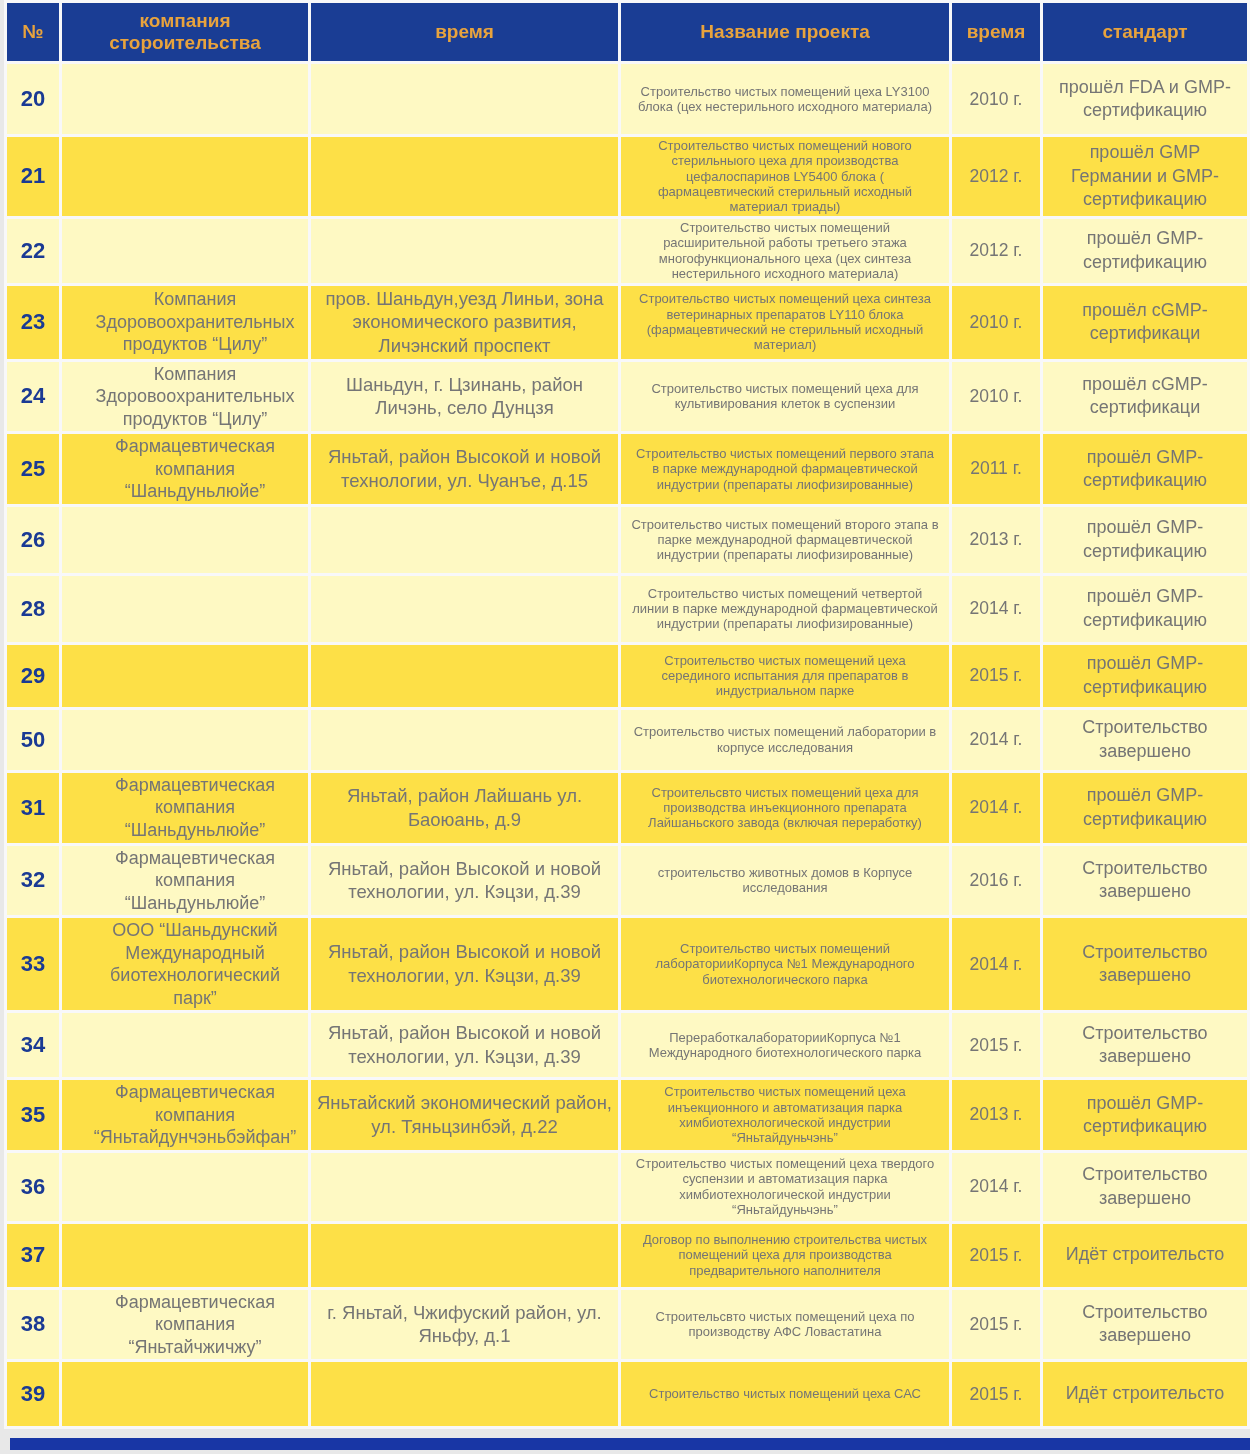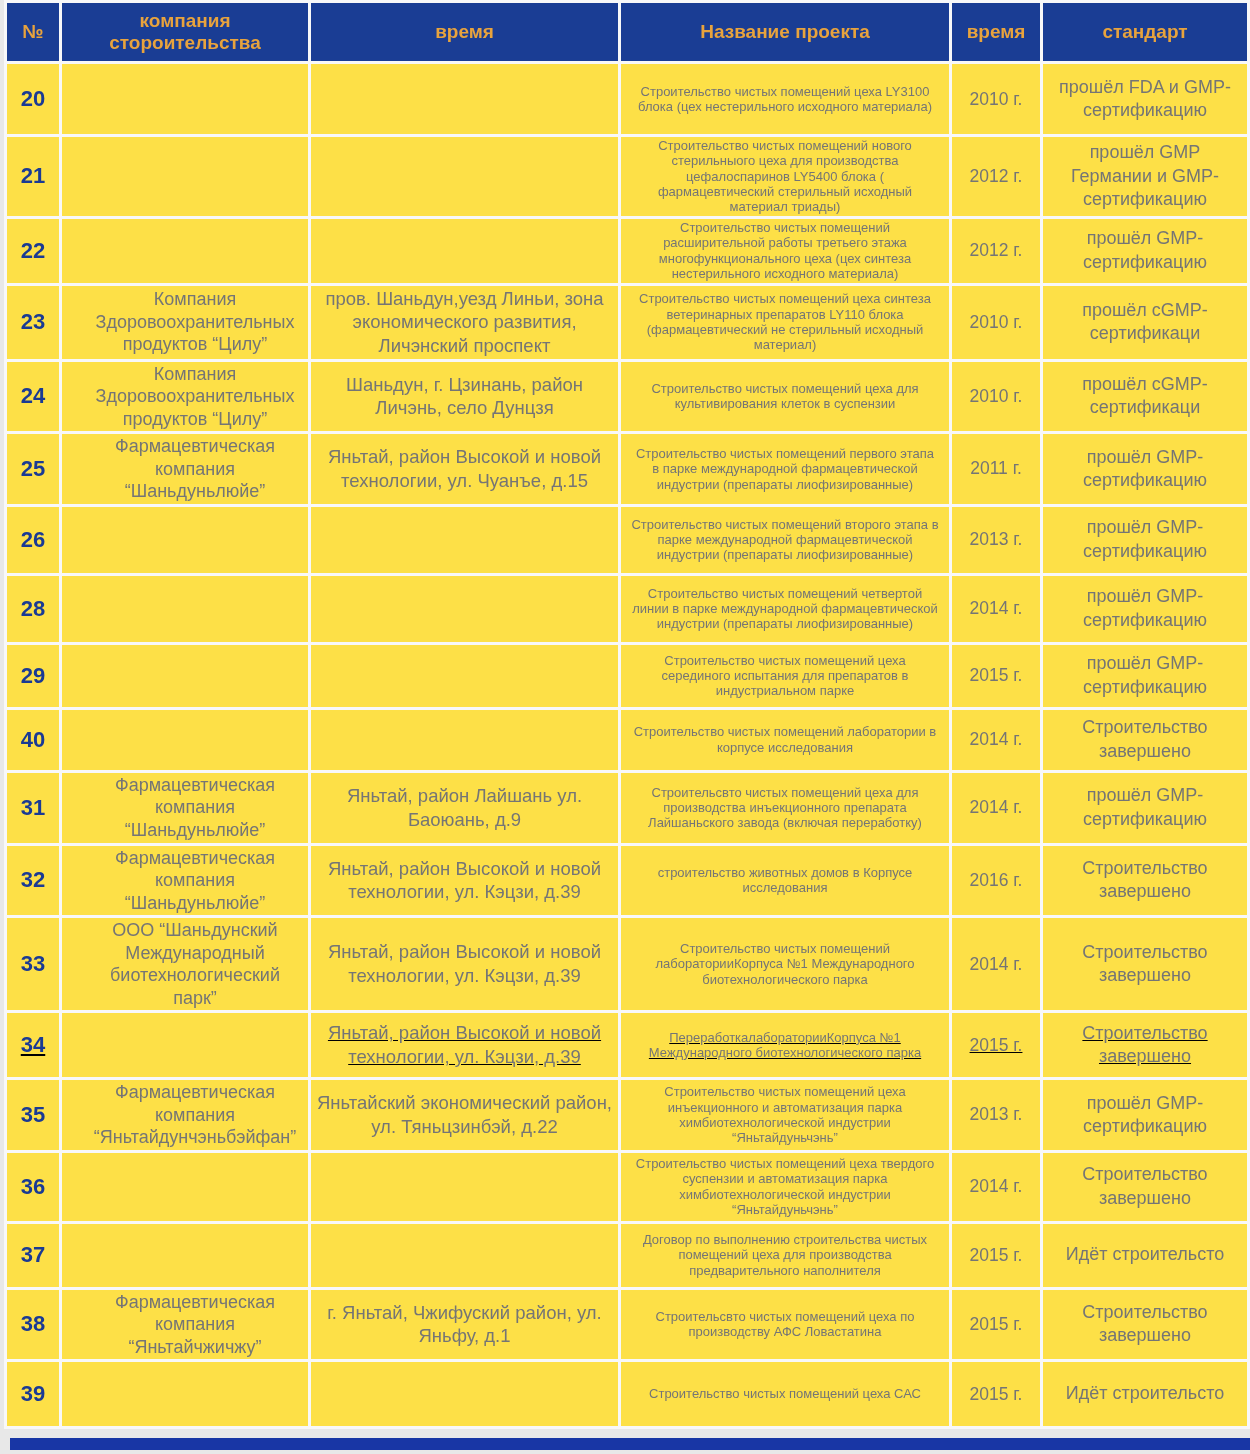--- a/index.html
+++ b/index.html
@@ -21,21 +21,21 @@
     background:#1a3d94; color:#e8a33d;
     font-size:19px; font-weight:bold;
     text-align:center; vertical-align:middle;
     line-height:1.15; padding:2px 4px;
   }
   td {
     text-align:center; vertical-align:middle;
     color:#757575; padding:1px 4px;
     overflow:hidden;
   }
-  tr.light td { background:#fde047; }
+  tr.light td { background:#fef9c3; }
   tr.gray  td { background:#fde047; }
   td.cell-num   { color:#1a3a94; font-weight:bold; font-size:22px; }
   td.cell-company { font-size:18px;  line-height:1.25;padding-left:24px; }
   td.cell-address { font-size:18.5px; line-height:1.28; }
   td.cell-project { font-size:13px;  line-height:1.18; padding:1px 10px; }
   td.cell-time    { font-size:17.5px; }
   td.cell-standard{ font-size:18px;  line-height:1.3; }
   .footer-bar {
     position:absolute; left:10px; right:0;
     top:1438px; height:12px;
@@ -131,21 +131,21 @@
       </tr>
       <tr class="gray" style="height: 62px;">
         <td class="cell-num">29</td>
         <td class="cell-company"></td>
         <td class="cell-address"></td>
         <td class="cell-project">Строительство чистых помещений цеха серединого испытания для препаратов в индустриальном парке</td>
         <td class="cell-time">2015 г.</td>
         <td class="cell-standard">прошёл GMP-сертификацию</td>
       </tr>
       <tr class="light" style="height: 60px;">
-        <td class="cell-num">40</td>
+        <td class="cell-num">50</td>
         <td class="cell-company"></td>
         <td class="cell-address"></td>
         <td class="cell-project">Строительство чистых помещений лаборатории в корпусе исследования</td>
         <td class="cell-time">2014 г.</td>
         <td class="cell-standard">Строительство завершено</td>
       </tr>
       <tr class="gray" style="height: 70px;">
         <td class="cell-num">31</td>
         <td class="cell-company">Фармацевтическая компания “Шаньдуньлюйе”</td>
         <td class="cell-address">Яньтай, район Лайшань ул. Баоюань, д.9</td>
@@ -162,21 +162,21 @@
         <td class="cell-standard">Строительство завершено</td>
       </tr>
       <tr class="gray" style="height: 68px;">
         <td class="cell-num">33</td>
         <td class="cell-company">ООО  “Шаньдунский Международный биотехнологический парк”</td>
         <td class="cell-address">Яньтай, район Высокой и новой технологии, ул. Кэцзи, д.39</td>
         <td class="cell-project">Строительство чистых помещений лабораторииКорпуса №1 Международного биотехнологического парка</td>
         <td class="cell-time">2014 г.</td>
         <td class="cell-standard">Строительство завершено</td>
       </tr>
-      <tr class="light" style="height: 64px; text-decoration: underline;">
+      <tr class="light" style="height: 64px;">
         <td class="cell-num">34</td>
         <td class="cell-company"></td>
         <td class="cell-address">Яньтай, район Высокой и новой технологии, ул. Кэцзи, д.39</td>
         <td class="cell-project">ПереработкалабораторииКорпуса №1 Международного биотехнологического парка</td>
         <td class="cell-time">2015 г.</td>
         <td class="cell-standard">Строительство завершено</td>
       </tr>
       <tr class="gray" style="height: 66px;">
         <td class="cell-num">35</td>
         <td class="cell-company">Фармацевтическая компания “Яньтайдунчэньбэйфан”</td>

